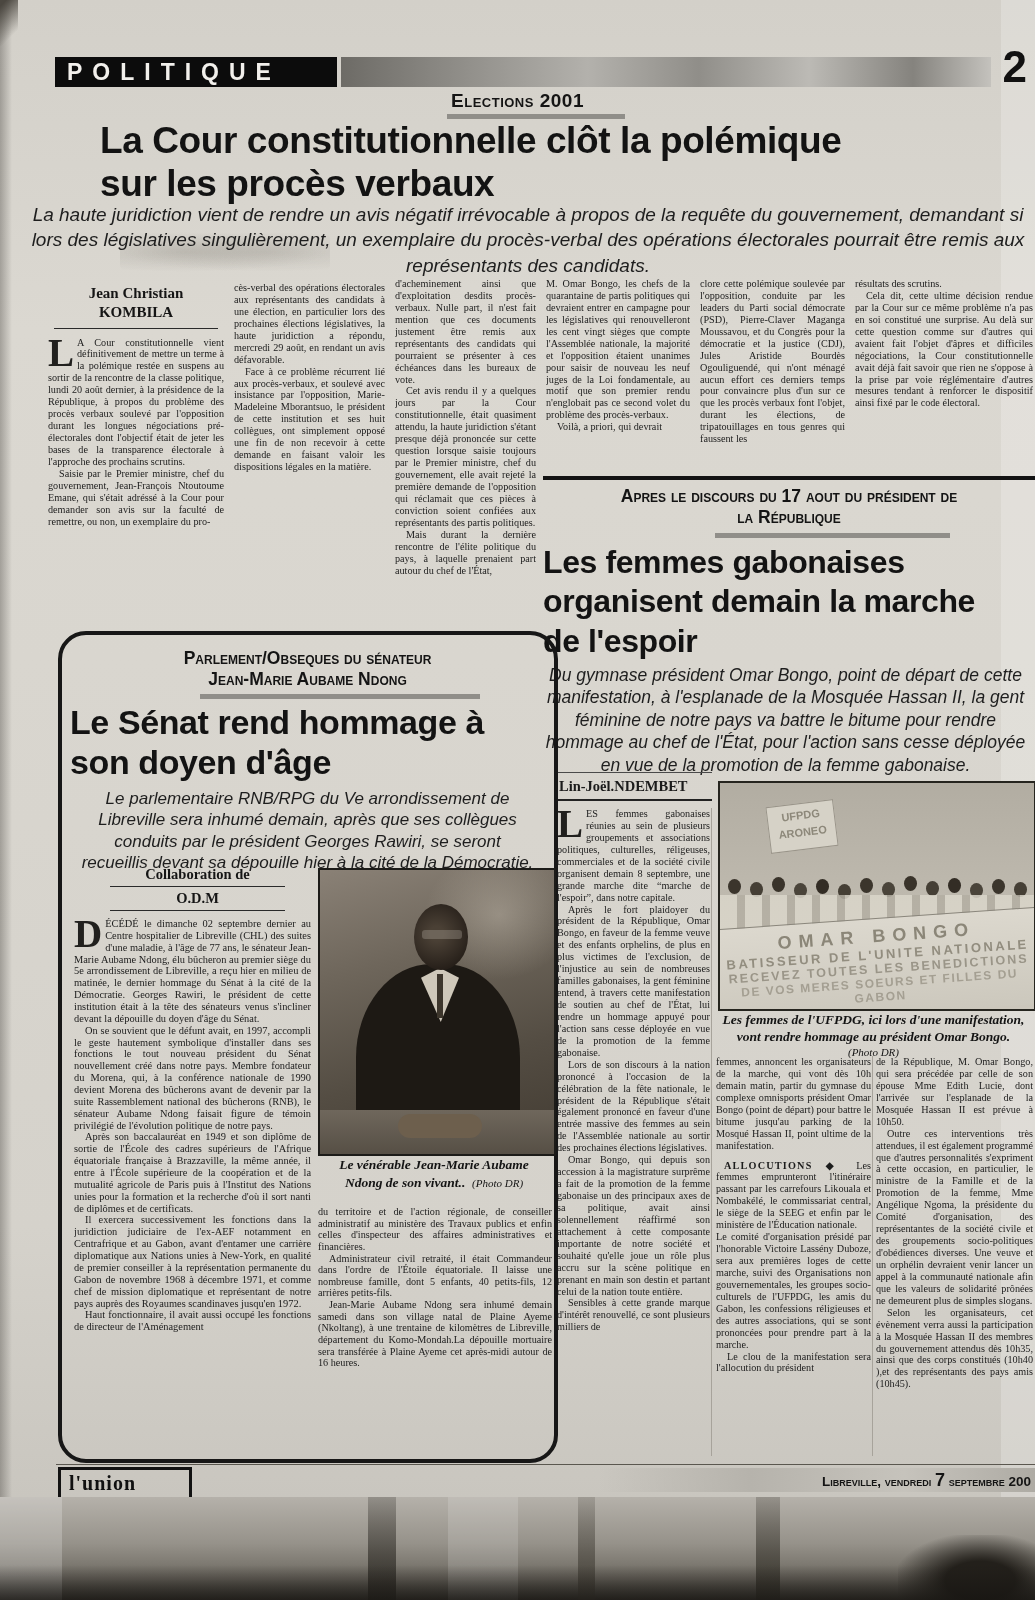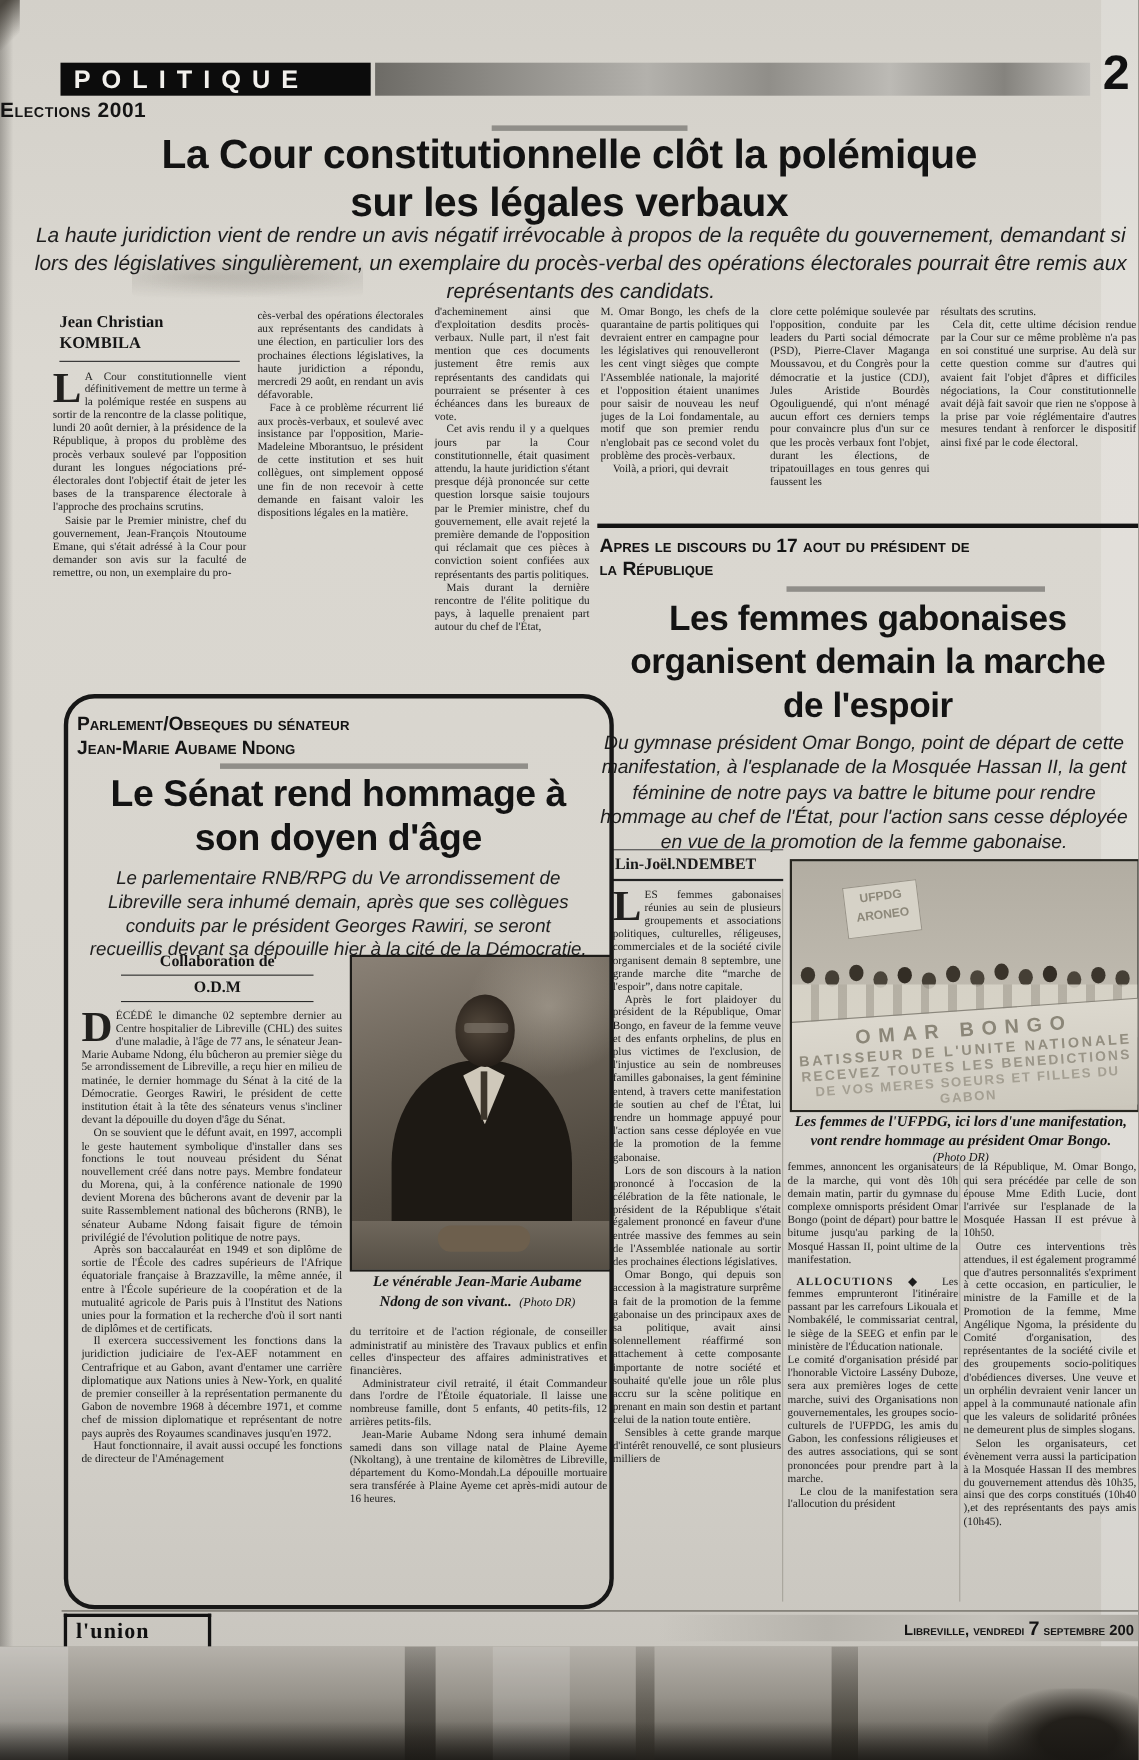--- a/index.html
+++ b/index.html
@@ -24,39 +24,39 @@
   
   .mast-bar{position:absolute;left:55px;top:57px;width:282px;height:30px;background:#0c0c0c;}
   .mast-text{display:block;padding-left:12px;line-height:30px;color:#f2f0ec;
     font-family:"Liberation Sans",sans-serif;font-weight:bold;font-size:23px;letter-spacing:10px;}
   .mast-grad{position:absolute;left:341px;top:57px;width:650px;height:30px;
     background:linear-gradient(90deg,#6d6b66 0%,#8f8d88 18%,#b3b1ac 38%,#908e89 55%,#bcbab5 72%,#85837e 88%,#c4c2bd 100%);}
   .pageno{position:absolute;right:8px;top:42px;font-family:"Liberation Sans",sans-serif;
     font-weight:bold;font-size:44px;color:#111;}
 
   
-  .kick{font-family:"Liberation Sans",sans-serif;font-weight:bold;font-variant:small-caps;color:#141414;text-align:left;}
+  .kick{font-family:"Liberation Sans",sans-serif;font-weight:bold;font-variant:small-caps;color:#141414;text-align:center;}
   .underbar{position:absolute;height:5px;background:#908e89;}
-  .headline{position:absolute;text-align:center;font-family:"Liberation Sans",sans-serif;
+  .headline{position:absolute;font-family:"Liberation Sans",sans-serif;
     font-weight:800;color:#131313;letter-spacing:-0.4px;}
   .lede{position:absolute;text-align:center;font-family:"Liberation Sans",sans-serif;
     font-style:italic;color:#1e1e1e;}
 
   .kick1{position:absolute;left:0;top:90px;width:1035px;font-size:19px;letter-spacing:.5px;}
   .bar1{left:447px;top:114px;width:178px;}
   .hl1{left:100px;top:120px;width:835px;font-size:37px;line-height:1.16;}
   .lede1{left:28px;top:202px;width:1000px;font-size:19px;line-height:1.33;}
 
   
   .col{position:absolute;overflow:hidden;font-size:10.2px;line-height:1.17;text-align:justify;color:#1c1c1c;}
   .para{margin:0;text-indent:11px;}
   .cont .para:first-child{text-indent:0;}
   .first-para{margin:0;}
   .dropcap{float:left;font-size:39px;line-height:29px;padding:1px 3px 0 0;font-weight:bold;color:#21201e;}
-  .byline{font-family:"Liberation Serif",serif;font-weight:bold;font-size:15px;
+  .byline{font-family:"Liberation Serif",serif;font-weight:bold;font-size:15px;text-align:center;
     line-height:1.25;color:#151515;border-bottom:1.5px solid #2a2a2a;padding-bottom:6px;margin:2px 6px 8px 6px;}
 
   #c1{left:48px;top:282px;width:176px;height:346px;}
   #c2{left:234px;top:282px;width:151px;height:342px;}
   #c3{left:395px;top:278px;width:141px;height:346px;}
   #c4{left:546px;top:278px;width:144px;height:198px;}
   #c5{left:700px;top:278px;width:145px;height:198px;}
   #c6{left:855px;top:278px;width:178px;height:198px;}
 
   
@@ -172,21 +172,21 @@
   <div class="mast-bar">
     <span class="mast-text">POLITIQUE</span>
   </div>
   <div class="mast-grad"></div>
   <div class="pageno">2</div>
 
   <div class="kick kick1">Elections 2001</div>
   <div class="underbar bar1"></div>
   <div class="headline hl1">
     <div>La Cour constitutionnelle clôt la polémique</div>
-    <div>sur les légales verbaux</div>
+    <div>sur les procès verbaux</div>
   </div>
   <div class="lede lede1">La haute juridiction vient de rendre un avis négatif irrévocable à propos de la requête du gouvernement, demandant si lors des législatives singulièrement, un exemplaire du procès-verbal des opérations électorales pourrait être remis aux représentants des candidats.</div>
 
   <div class="col" id="c1">
     <div class="byline">
       <div>Jean Christian</div>
       <div>KOMBILA</div>
     </div>
     <p class="first-para"><span class="dropcap">L</span><span>A Cour constitutionnelle vient définitivement de mettre un terme à la polémique restée en suspens au sortir de la rencontre de la classe politique, lundi 20 août dernier, à la présidence de la République, à propos du problème des procès verbaux soulevé par l'opposition durant les longues négociations pré-électorales dont l'objectif était de jeter les bases de la transparence électorale à l'approche des prochains scrutins.</span></p>
     <div>

